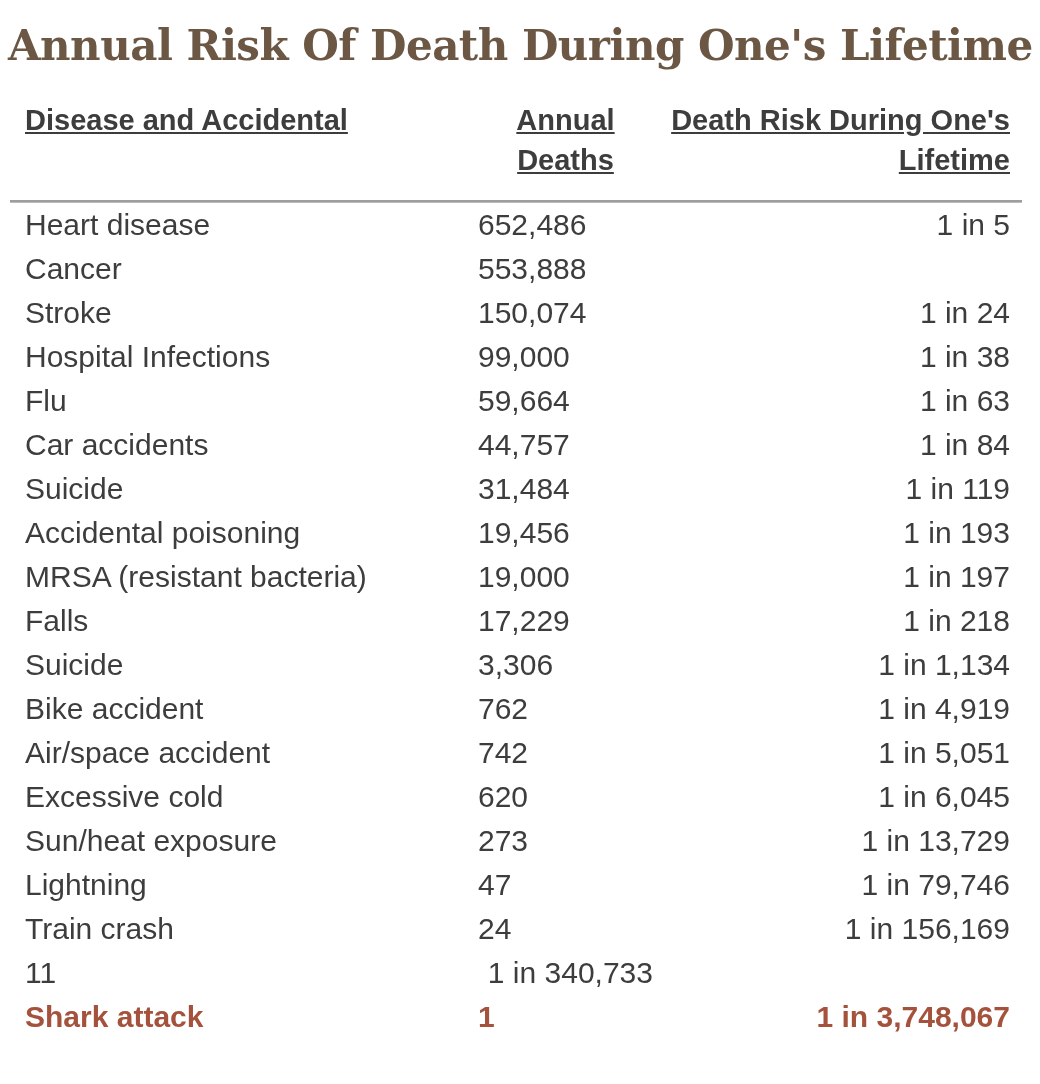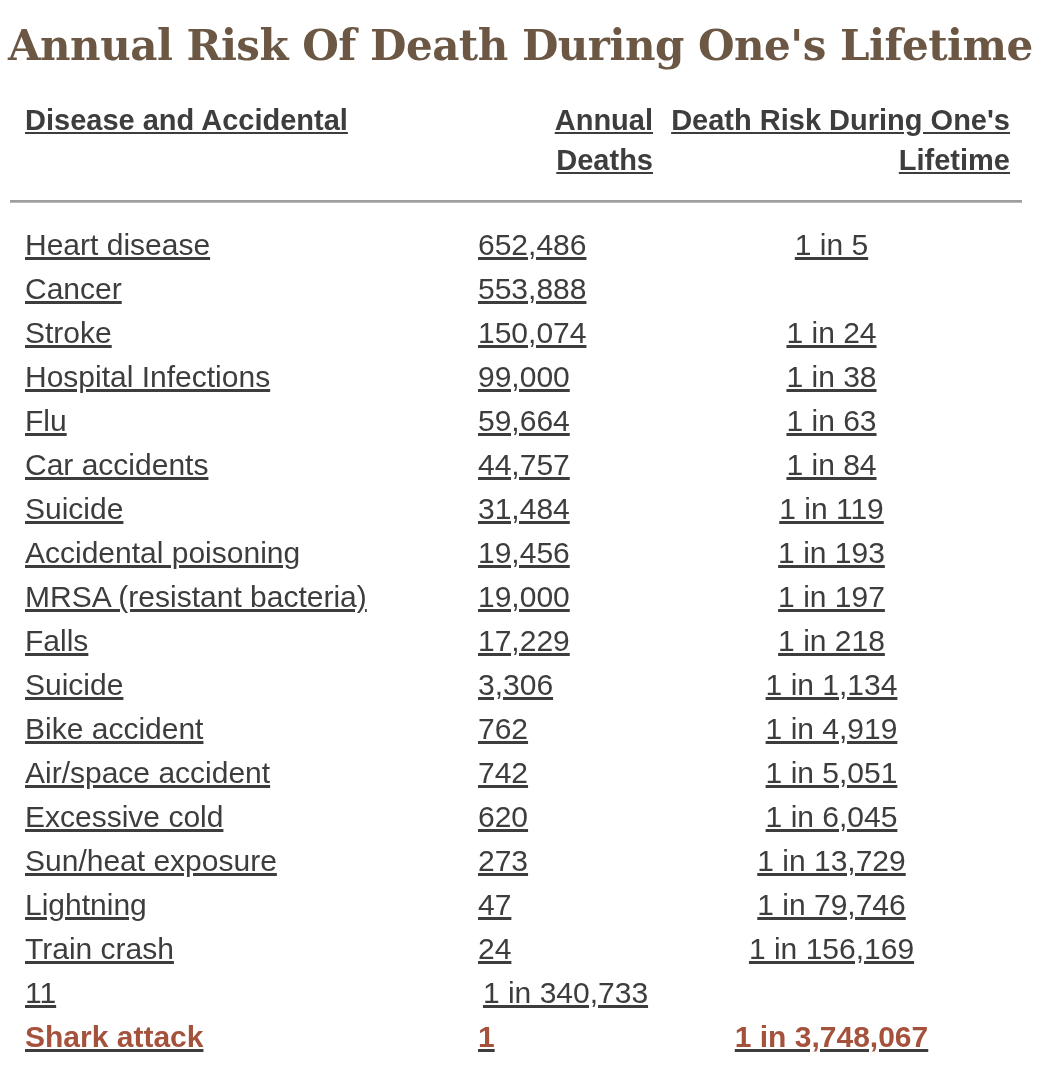--- a/index.html
+++ b/index.html
@@ -39,40 +39,38 @@
     padding-left: 25px;
   }
   .thead {
     font-weight: 700;
     font-size: 29px;
     line-height: 40px;
     color: var(--text-color, #3d3d3d);
     text-decoration: underline;
   }
   .hcell .hline { white-space: nowrap; }
-  .hcell.deaths { text-align: right; }
+  .hcell.deaths { text-align: center; }
   .hcell.risk { text-align: right; }
   .divider {
     margin: 20px 0 0 10px;
     width: 1012px;
     height: 3px;
     border: none;
     background: linear-gradient(#9e9e9e 60%, #cfcfcf);
   }
   .tbody {
-    margin-top: 20px;
-    text-decoration: underline;
   }
   .trow {
     height: 44px;
     font-size: 30px;
     line-height: 44px;
   }
   .cell { white-space: nowrap; }
-  .cell.risk { text-align: center; }
+  .cell.risk { text-align: right; }
   .trow.highlight {
     color: var(--highlight-color, #a5523c);
     font-weight: 700;
   }
 </style>
 </head>
 <body>
 
 <div class="page">
 

